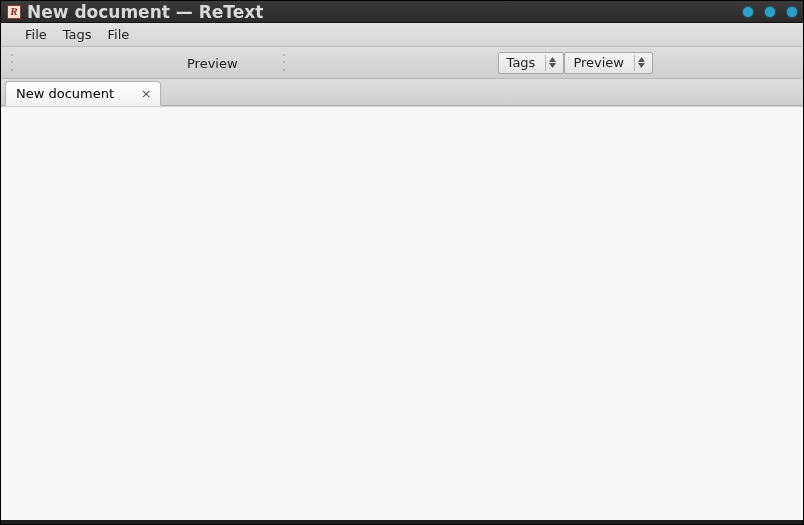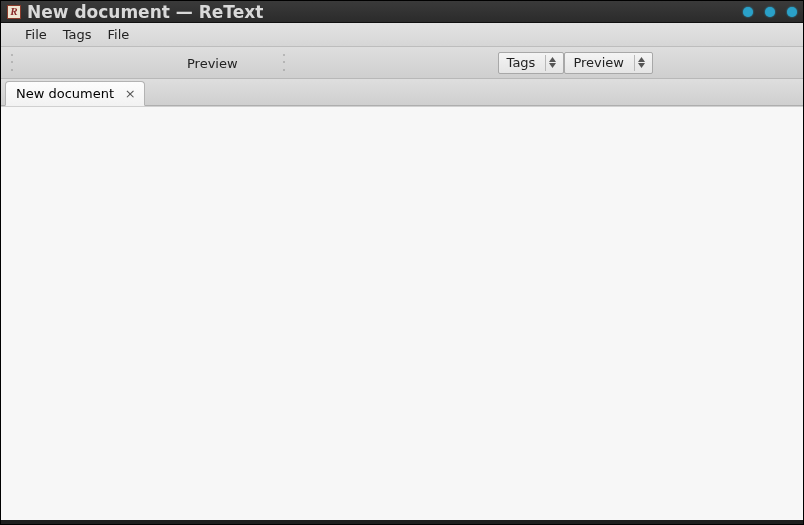--- a/index.html
+++ b/index.html
@@ -22,21 +22,21 @@
     .tb-handle { width: 6px; height: 22px; display: flex; flex-direction: column; justify-content: space-around; align-items: center; opacity: .35; }
     .tb-handle span { width: 2px; height: 2px; background: #777; }
     .toolbar .preview { position: absolute; left: 186px; top: 50%; transform: translateY(-50%); color: #222; }
     .tb-right { position: absolute; right: 150px; top: 50%; transform: translateY(-50%); display: flex; gap: 0; align-items: center; }
     .selectbox { height: 22px; background: linear-gradient(#f4f4f4,#e5e5e5); border: 1px solid #a8a8a8; border-radius: 2px; display: inline-flex; align-items: center; padding: 0 4px 0 8px; color: #222; cursor: pointer; }
     .selectbox .sep { width: 1px; height: 16px; background: #b8b8b8; margin-left: 10px; }
     .selectbox .arrows { display: flex; flex-direction: column; gap: 1px; padding: 0 3px; }
     .selectbox .arrows svg { display: block; }
     
     .tabbar { height: 27px; background: linear-gradient(#dedede,#cfcfcf); border-bottom: 1px solid #aeaeae; display: flex; align-items: flex-end; padding: 0 4px; padding-top: 2px; }
-    .tab { height: 25px; background: linear-gradient(#fdfdfd,#f2f2f2); border: 1px solid #b3b3b3; border-bottom: 1px solid #f2f2f2; border-top-left-radius: 4px; border-top-right-radius: 4px; display: flex; align-items: center; padding: 0 8px 0 10px; gap: 10px; margin-bottom: -1px; cursor: pointer; }
+    .tab { height: 25px; background: linear-gradient(#fdfdfd,#f2f2f2); border: 1px solid #b3b3b3; border-bottom: 1px solid #f2f2f2; border-top-left-radius: 4px; border-top-right-radius: 4px; display: flex; align-items: center; padding: 0 8px 0 10px; gap: 26px; margin-bottom: -1px; cursor: pointer; }
     .tab .close { width: 12px; height: 12px; display: inline-flex; align-items: center; justify-content: center; color: #555; font-size: 13px; line-height: 1; cursor: pointer; }
     
     .editor-wrap { flex: 1; background: #f7f7f7; position: relative; border-top: 1px solid #d0d0d0; }
     .editor { width: 100%; height: 100%; border: none; outline: none; resize: none; background: #f7f7f7; font-family: inherit; font-size: 13px; padding: 4px 6px; }
     .bottom-border { height: 4px; background: #1e1e1e; }
   </style>
 </head>
 <body>
 
 <div class="window">

